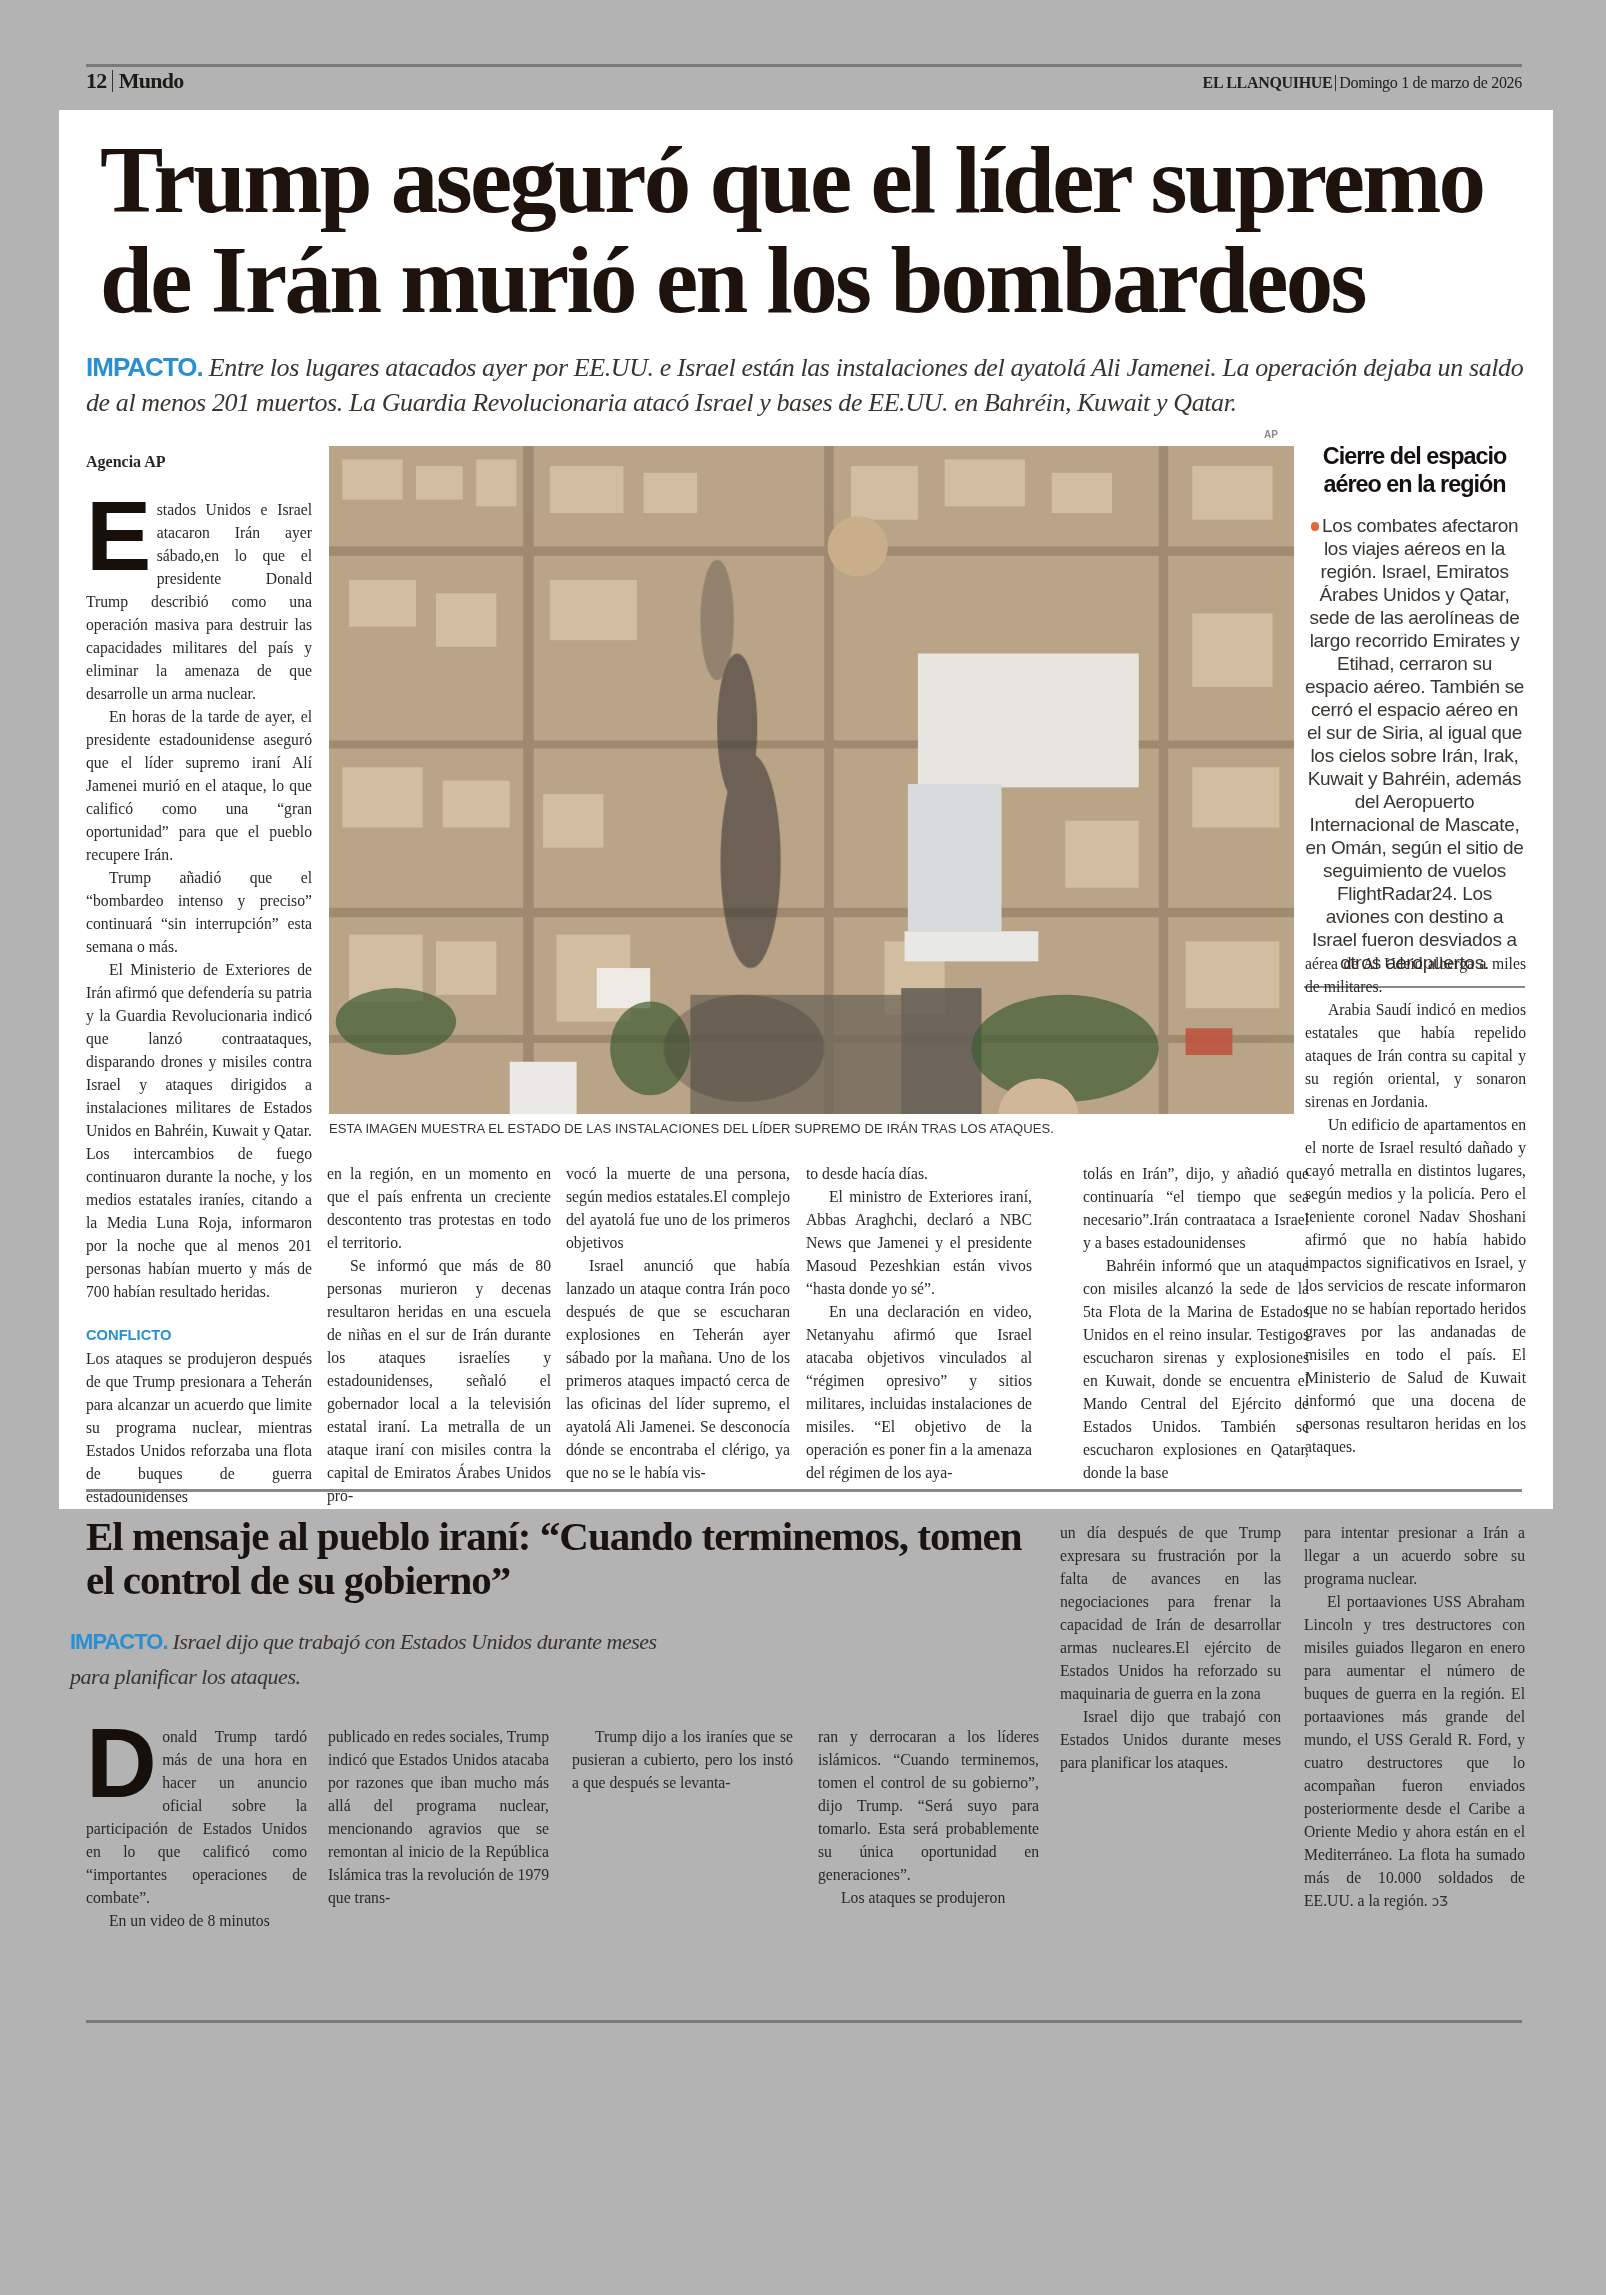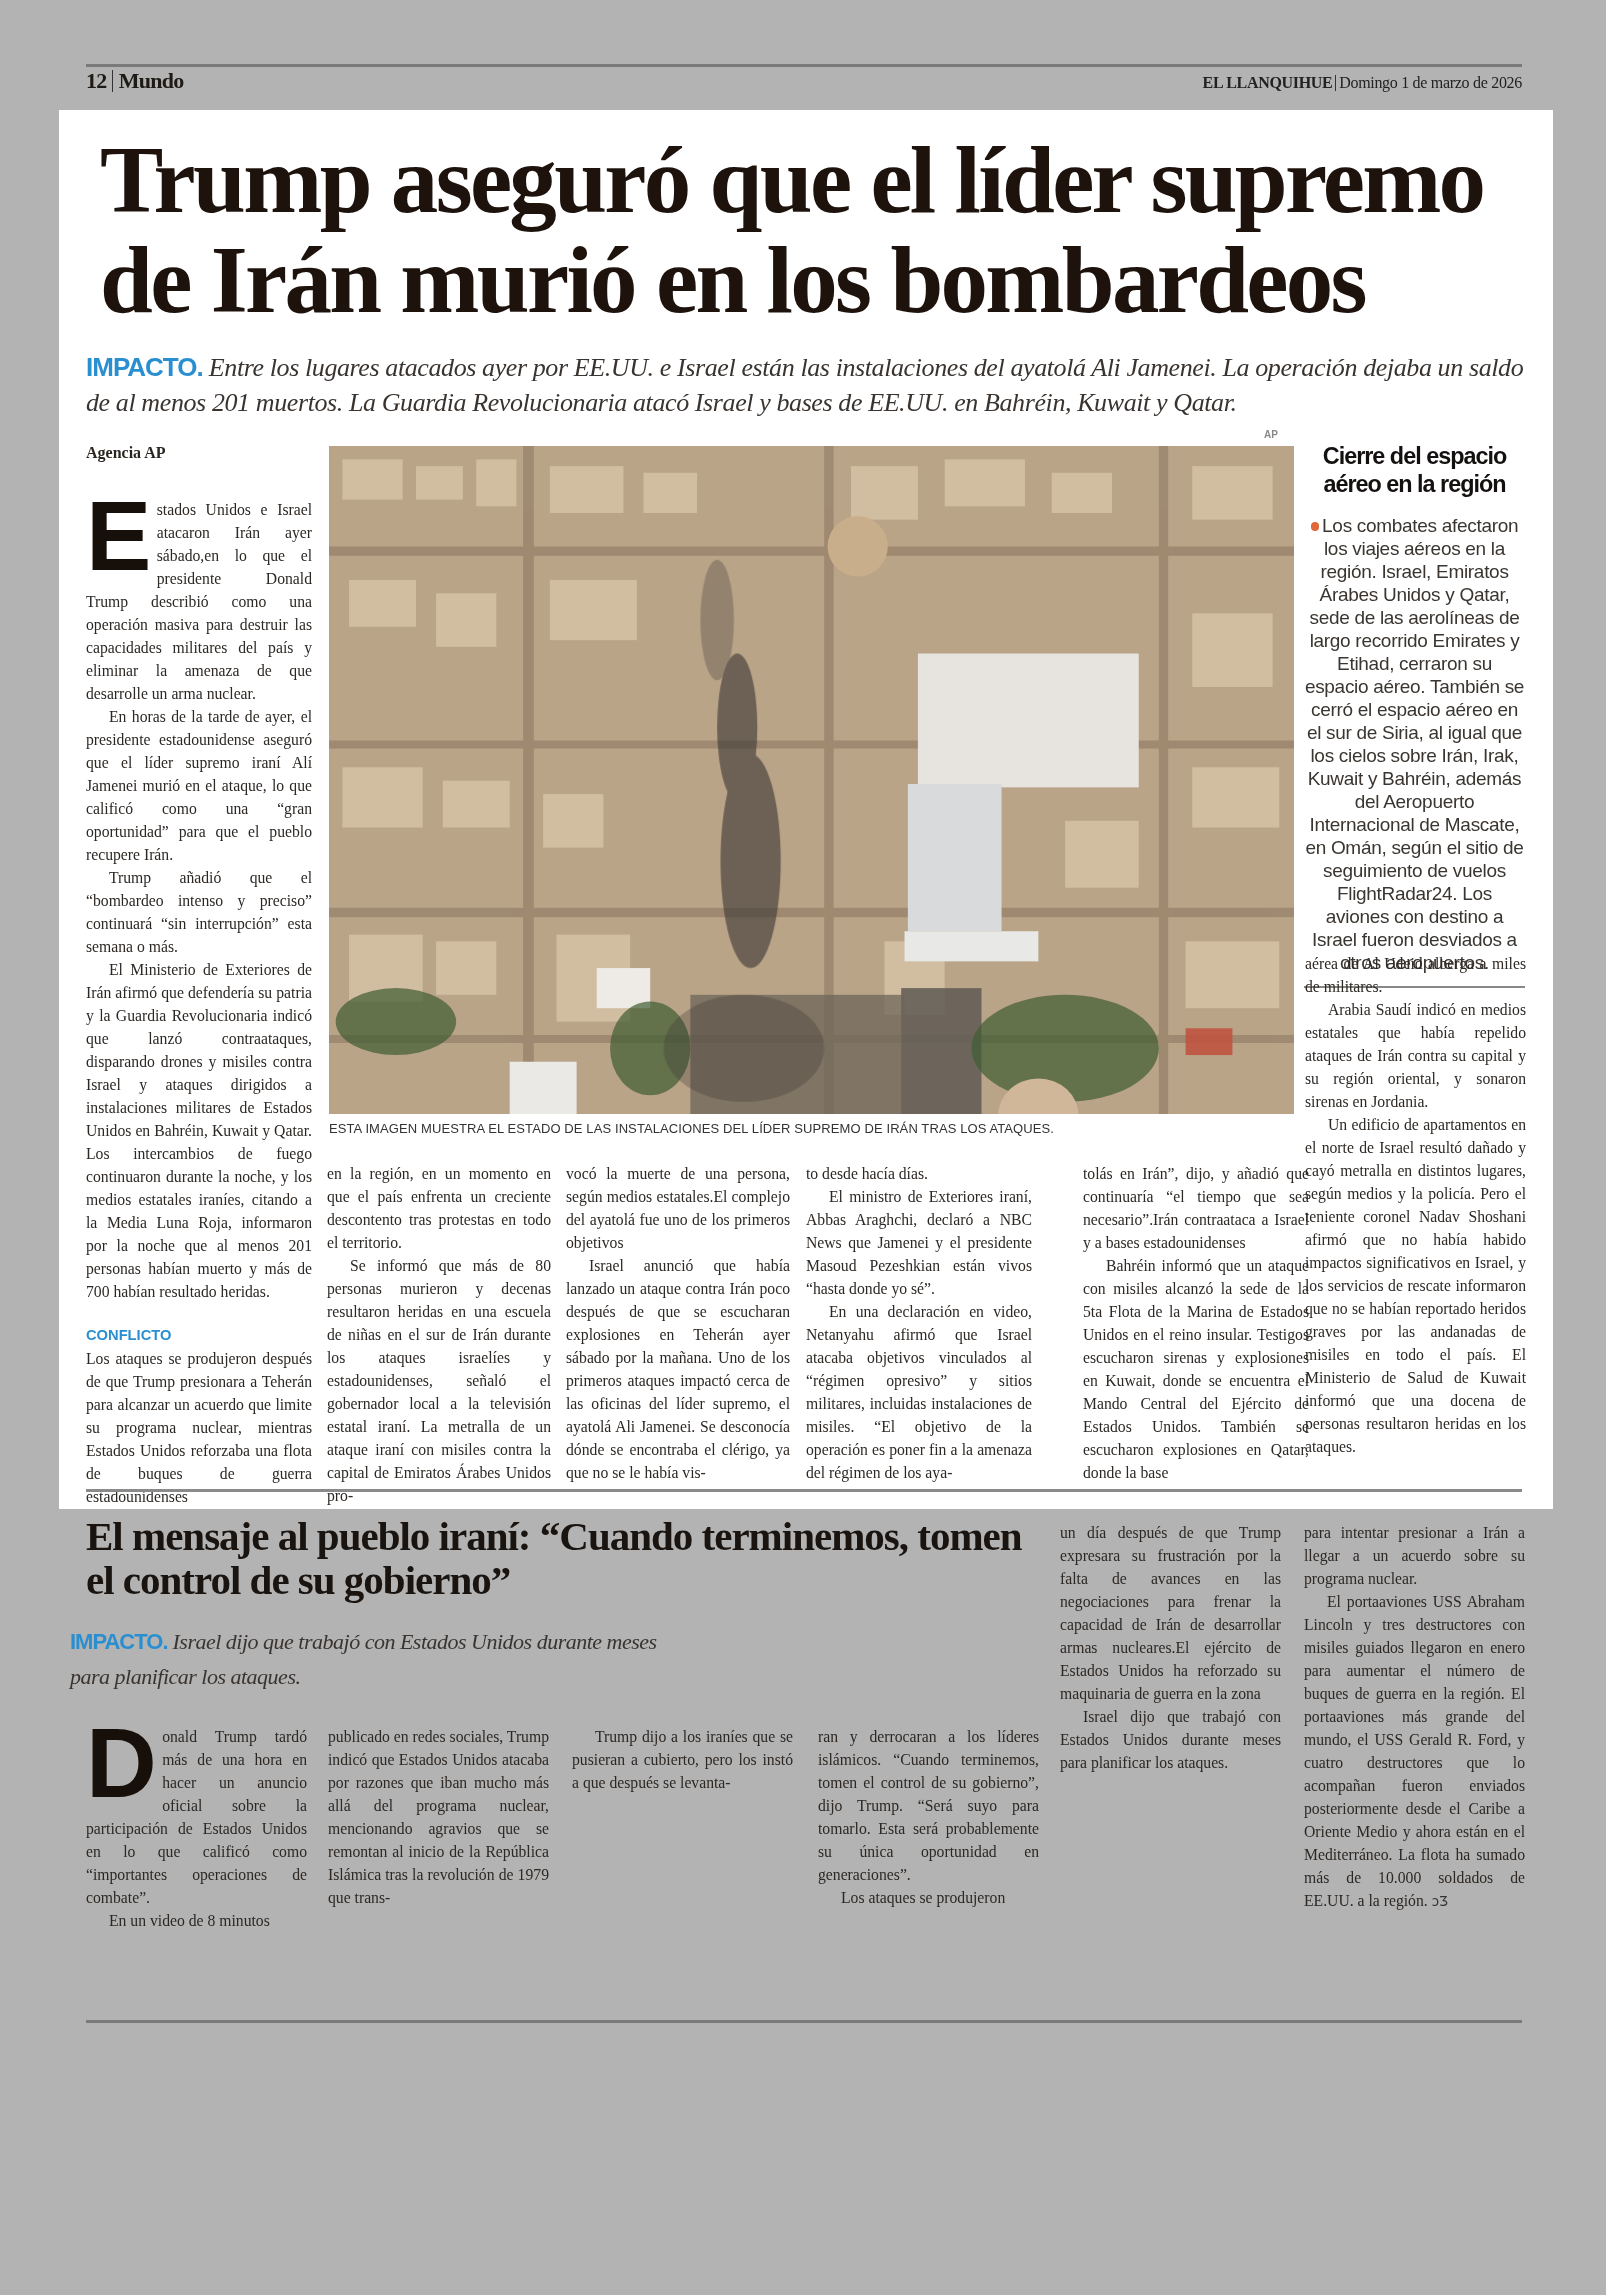--- a/index.html
+++ b/index.html
@@ -15,21 +15,21 @@
   .dateline { position: absolute; top: 74px; right: 84px; font-size: 16px; color: #222; letter-spacing: -0.3px; display: flex; align-items: center; }
   .dateline .paper { font-weight: bold; }
   .dateline .sep { display: inline-block; width: 1.3px; height: 16px; background: #333; margin: 0 2.7px; }
 
   
   .main { position: absolute; left: 59px; top: 110px; width: 1494px; height: 1399px; background: #ffffff; }
   .headline { position: absolute; left: 27px; top: 20px; width: 1439px; font-size: 95px; line-height: 100px; font-weight: bold; color: #1d120c; letter-spacing: -2.7px; margin-left: 14px; }
   .deck { position: absolute; left: 27px; top: 240px; width: 1439px; font-size: 26px; line-height: 35px; font-style: italic; color: #3a3430; letter-spacing: -0.4px; }
   .kicker { font-style: normal; font-weight: bold; color: #2a8fd1; font-family: "Liberation Sans", "DejaVu Sans", sans-serif; letter-spacing: -1px; }
 
-  .byline { position: absolute; left: 27px; top: 334px; font-size: 16px; font-weight: bold; color: #2a2520; }
+  .byline { position: absolute; left: 27px; top: 343px; font-size: 16px; font-weight: bold; color: #2a2520; }
   .col { position: absolute; font-size: 15.7px; line-height: 23px; color: #2d2824; text-align: justify; hyphens: manual; }
   .col p { text-indent: 23px; }
   .col p.first { text-indent: 0; }
   .dropcap { float: left; font-size: 98px; line-height: 75px; height: 75px; font-weight: bold; color: #17100a; margin: 1.3px 5.4px 0 0; font-family: "Liberation Sans", sans-serif; }
   .subhead { font-family: "Liberation Sans", "DejaVu Sans", sans-serif; font-weight: bold; color: #2a8fd1; font-size: 14.7px; margin-top: 21.4px; text-indent: 0 !important; }
 
   .c1 { left: 27px; top: 388px; width: 226px; }
   .photo { position: absolute; left: 270px; top: 336px; width: 965px; height: 668px; overflow: hidden; background: #b5a089; }
   .credit { position: absolute; left: 1205px; top: 319px; font-family: "Liberation Sans", sans-serif; font-size: 10px; font-weight: bold; color: #888; }
   .caption { position: absolute; left: 270px; top: 1011px; font-family: "Liberation Sans", sans-serif; font-size: 13px; color: #333; letter-spacing: 0.1px; }

